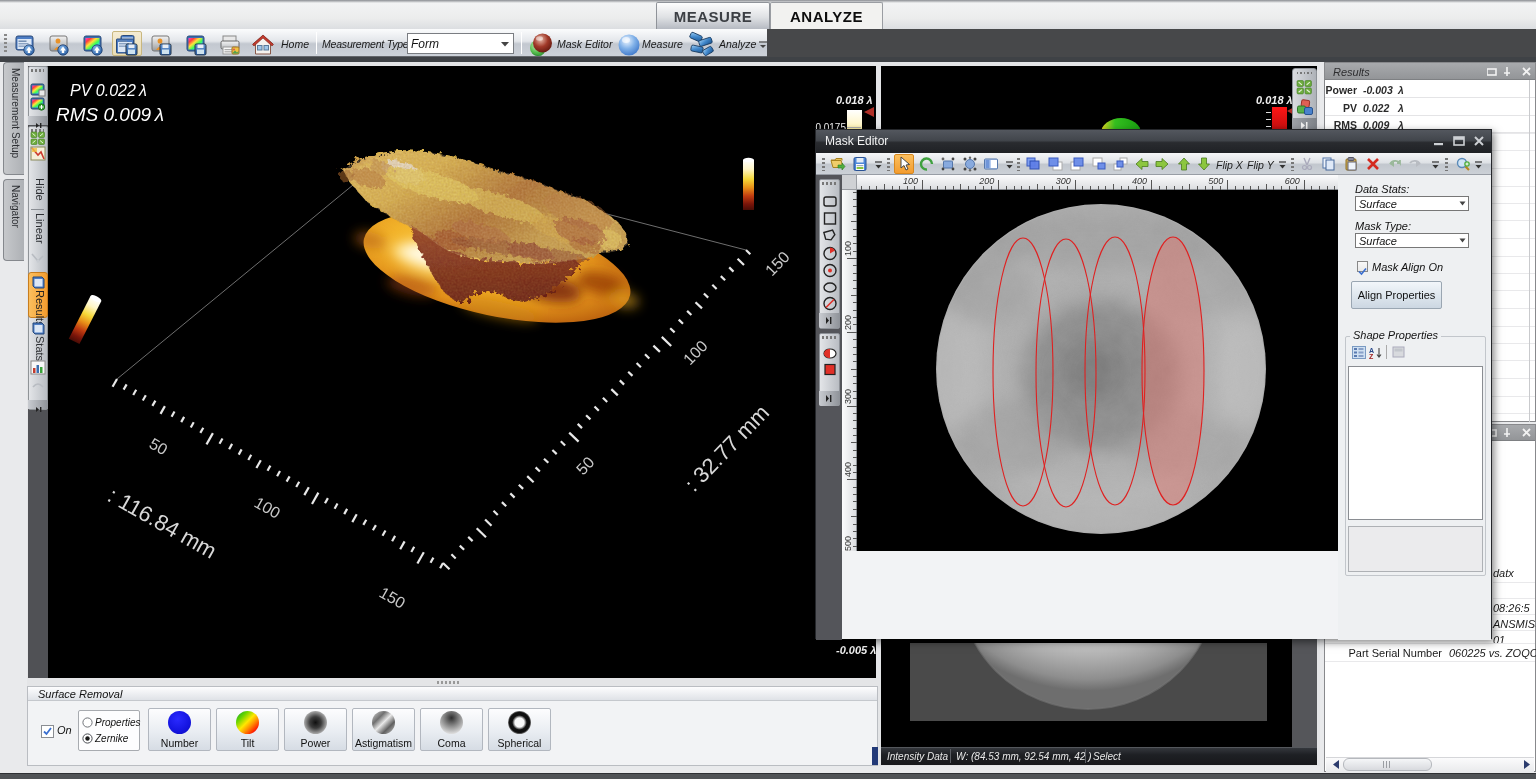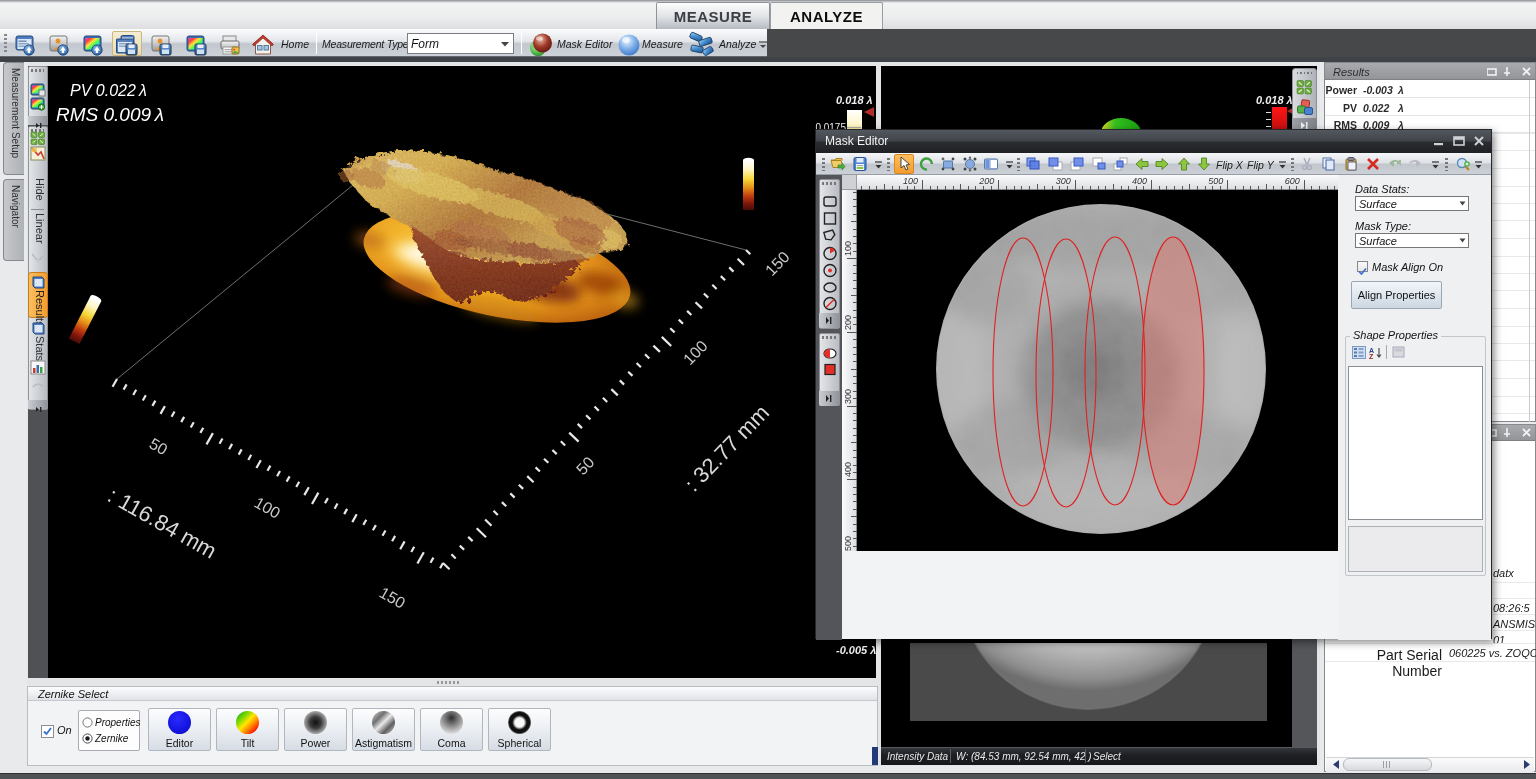--- a/index.html
+++ b/index.html
@@ -440,39 +440,39 @@
 <svg class="abs" style="left:862px;top:105px;" width="14" height="14">
       <path d="M12 2 L2 7 L12 12 Z" fill="#b03028"></path>
     </svg>
 <div style="position:absolute;left:808px;top:122px;width:38px;text-align:right;font-size:10px;color:#f0f0f0;">0.0175</div>
 <div style="position:absolute;left:847px;top:127px;width:14px;height:1px;background:#b0b0b0;"></div>
 <div class="txt" style="position:absolute;left:836px;top:644px;font-size:11px;font-weight:bold;color:#f0f0f0;">-0.005 λ</div>
 <div style="position:absolute;left:27px;top:678px;width:851px;height:8px;background:#e4e5e7;"></div>
 <div style="position:absolute;left:437px;top:681px;width:22px;height:3px;background:repeating-linear-gradient(90deg,#999 0,#999 2px,transparent 2px,transparent 4px);"></div>
 <div style="position:absolute;left:27px;top:686px;width:851px;height:80px;background:#f2f3f5;border:1px solid #babdc2;"></div>
 <div style="position:absolute;left:28px;top:687px;width:849px;height:14px;background:linear-gradient(#fdfdfe,#dfe2e7);border-bottom:1px solid #c5c8cd;"></div>
-<div class="txt" style="position:absolute;left:38px;top:688px;font-size:11px;color:#111;">Zernike Select</div>
+<div class="txt" style="position:absolute;left:38px;top:688px;font-size:11px;color:#111;">Surface Removal</div>
 <svg class="abs" style="left:41px;top:725px;" width="13" height="13">
       <rect x="0.5" y="0.5" width="12" height="12" fill="#fff" stroke="#8a8d92"></rect>
       <path d="M3 6.5 L5.5 9 L10 3" stroke="#3a6fd0" stroke-width="1.8" fill="none"></path>
     </svg>
 <div class="txt" style="position:absolute;left:57px;top:724px;font-size:11px;color:#111;">On</div>
 <div style="position:absolute;left:78px;top:710px;width:62px;height:41px;background:#fdfdfe;border:1px solid #a8abb0;border-radius:2px;"></div>
 <svg class="abs" style="left:82px;top:717px;" width="11" height="11">
       <circle cx="5.5" cy="5.5" r="4.6" fill="#fff" stroke="#707379"></circle>
     </svg>
 <div class="txt" style="position:absolute;left:95px;top:717px;font-size:10px;color:#111;">Properties</div>
 <svg class="abs" style="left:82px;top:733px;" width="11" height="11">
       <circle cx="5.5" cy="5.5" r="4.6" fill="#fff" stroke="#4a4d53"></circle>
       <circle cx="5.5" cy="5.5" r="2.2" fill="#1a1a1a"></circle>
     </svg>
 <div class="txt" style="position:absolute;left:95px;top:733px;font-size:10px;color:#111;">Zernike</div>
 <div style="position:absolute;left:148px;top:708px;width:63px;height:43px;background:linear-gradient(#fdfdfe,#e9edf2 55%,#d6dce4);border:1px solid #b2b7bf;border-radius:2px;"></div>
 <div style="position:absolute;left:168px;top:711px;width:23px;height:23px;border-radius:50%;background:radial-gradient(circle at 42% 35%, #2a2aff 0%, #1414e0 60%, #0b0bb8 100%);"></div>
-<div style="position:absolute;left:148px;top:737px;width:63px;text-align:center;font-size:10.5px;color:#111;">Editor</div>
+<div style="position:absolute;left:148px;top:737px;width:63px;text-align:center;font-size:10.5px;color:#111;">Number</div>
 <div style="position:absolute;left:216px;top:708px;width:63px;height:43px;background:linear-gradient(#fdfdfe,#e9edf2 55%,#d6dce4);border:1px solid #b2b7bf;border-radius:2px;"></div>
 <div style="position:absolute;left:236px;top:711px;width:23px;height:23px;border-radius:50%;background:linear-gradient(135deg,#009a38 0%,#66d400 25%,#ffe800 48%,#ff8c00 65%,#ff2000 83%,#3a2ac0 100%);"></div>
 <div style="position:absolute;left:216px;top:737px;width:63px;text-align:center;font-size:10.5px;color:#111;">Tilt</div>
 <div style="position:absolute;left:284px;top:708px;width:63px;height:43px;background:linear-gradient(#fdfdfe,#e9edf2 55%,#d6dce4);border:1px solid #b2b7bf;border-radius:2px;"></div>
 <div style="position:absolute;left:304px;top:711px;width:23px;height:23px;border-radius:50%;background:radial-gradient(circle, #101010 0%, #3c3c3c 35%, #b8b8b8 75%, #e8e8e8 100%);"></div>
 <div style="position:absolute;left:284px;top:737px;width:63px;text-align:center;font-size:10.5px;color:#111;">Power</div>
 <div style="position:absolute;left:352px;top:708px;width:63px;height:43px;background:linear-gradient(#fdfdfe,#e9edf2 55%,#d6dce4);border:1px solid #b2b7bf;border-radius:2px;"></div>
 <div style="position:absolute;left:372px;top:711px;width:23px;height:23px;border-radius:50%;background:linear-gradient(135deg,#d8d8d8 0%,#707070 30%,#e8e8e8 50%,#606060 72%,#cfcfcf 100%);"></div>
 <div style="position:absolute;left:352px;top:737px;width:63px;text-align:center;font-size:10.5px;color:#111;">Astigmatism</div>
 <div style="position:absolute;left:420px;top:708px;width:63px;height:43px;background:linear-gradient(#fdfdfe,#e9edf2 55%,#d6dce4);border:1px solid #b2b7bf;border-radius:2px;"></div>
@@ -600,21 +600,21 @@
     </svg>
 <div class="txt" style="position:absolute;left:1493px;top:567px;font-size:11px;color:#1a1a1a;">datx</div>
 <div class="txt" style="position:absolute;left:1493px;top:602px;font-size:11px;color:#1a1a1a;">08:26:5</div>
 <div class="txt" style="position:absolute;left:1493px;top:618px;font-size:11px;color:#1a1a1a;">ANSMISS:</div>
 <div class="txt" style="position:absolute;left:1493px;top:634px;font-size:11px;color:#1a1a1a;">01</div>
 <div style="position:absolute;left:1493px;top:582px;width:42px;height:1px;background:#e9e9eb;"></div>
 <div style="position:absolute;left:1493px;top:598px;width:42px;height:1px;background:#e9e9eb;"></div>
 <div style="position:absolute;left:1493px;top:614px;width:42px;height:1px;background:#e9e9eb;"></div>
 <div style="position:absolute;left:1493px;top:630px;width:42px;height:1px;background:#e9e9eb;"></div>
 <div style="position:absolute;left:1325px;top:643px;width:210px;height:1px;background:#e9e9eb;"></div>
-<div style="position:absolute;left:1340px;top:647px;width:102px;text-align:right;font-size:14px;color:#1a1a1a;">Part Serial Number</div>
+<div style="position:absolute;left:1340px;top:647px;width:102px;text-align:right;font-size:11px;color:#1a1a1a;">Part Serial Number</div>
 <div class="txt" style="position:absolute;left:1449px;top:647px;font-size:11px;color:#1a1a1a;">060225 vs. ZOQC-62</div>
 <div style="position:absolute;left:1325px;top:661px;width:210px;height:1px;background:#e9e9eb;"></div>
 <div style="position:absolute;left:1326px;top:757px;width:208px;height:15px;background:linear-gradient(#fbfbfc,#e9eaec);border-top:1px solid #d5d6d9;"></div>
 <svg class="abs" style="left:1330px;top:759px;" width="12" height="11">
       <path d="M9 1 L3 5.5 L9 10 Z" fill="#2c3c6e"></path>
     </svg>
 <div style="position:absolute;left:1343px;top:758px;width:89px;height:13px;background:linear-gradient(#f5f6f8,#d8dade);border:1px solid #b5b8bd;border-radius:6px;"></div>
 <div style="position:absolute;left:1383px;top:761px;width:8px;height:7px;background:repeating-linear-gradient(90deg,#9a9da2 0,#9a9da2 1px,transparent 1px,transparent 3px);"></div>
 <svg class="abs" style="left:1521px;top:759px;" width="12" height="11">
       <path d="M3 1 L9 5.5 L3 10 Z" fill="#2c3c6e"></path>

